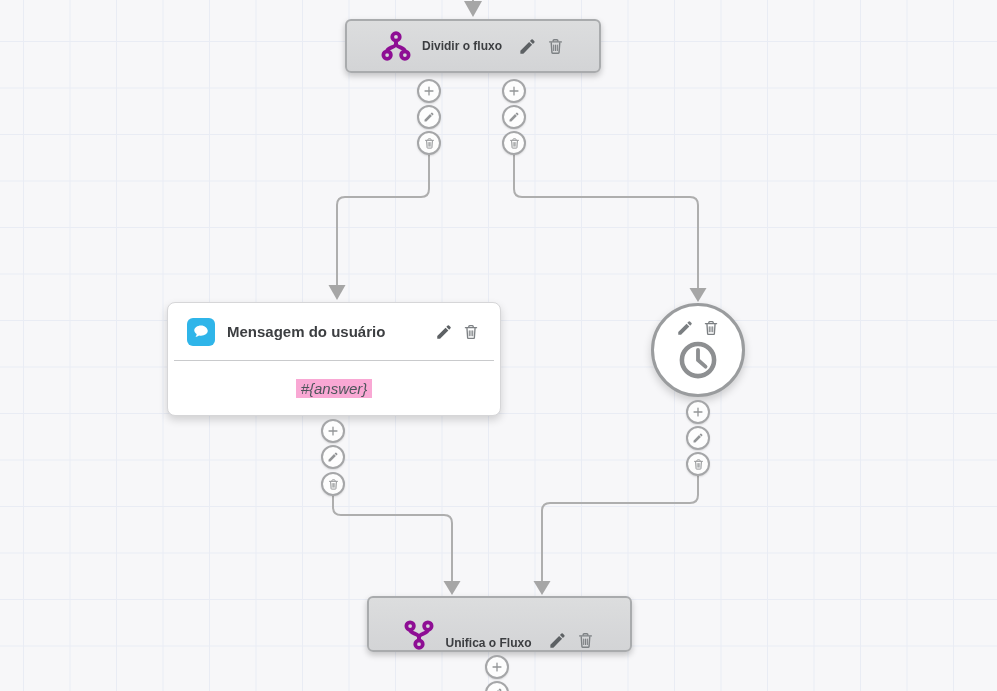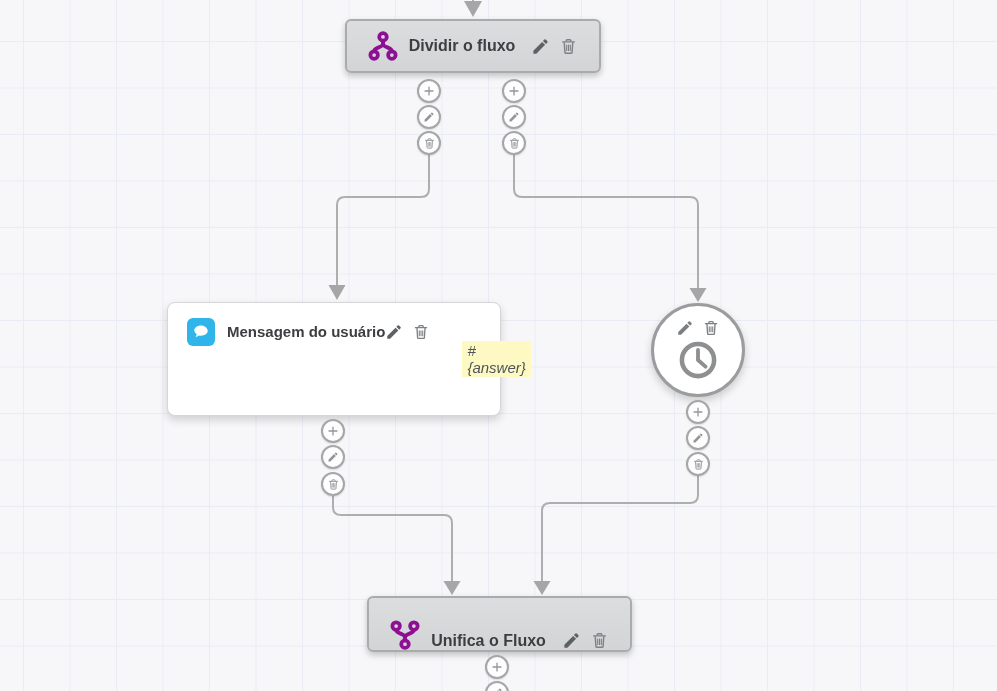--- a/index.html
+++ b/index.html
@@ -23,55 +23,55 @@
   .gray-node{
     position:absolute;
     display:flex;align-items:center;justify-content:center;
     background:linear-gradient(#dcddde,#d3d4d6);
     border:2px solid #a9abad;
     border-radius:6px;
     box-shadow:0 3px 6px rgba(0,0,0,.22);
     box-sizing:border-box;
   }
   .gray-node .node-label{
-    font-weight:bold;font-size:16px;color:#3c3e41;
+    font-weight:bold;font-size:12px;color:#3c3e41;
     margin:0 16px 0 11px;white-space:nowrap;
   }
   .node-action{background:none;border:none;padding:0;margin:0;cursor:pointer;
     display:flex;align-items:center;justify-content:center;}
   .node-action + .node-action{margin-left:9px;}
   .action-pencil{color:#5d6164;}
   .action-trash{color:#7d8184;}
 
   
   .white-node{
     position:absolute;
     background:#ffffff;
     border:1px solid #d6d6d8;
     border-radius:8px;
     box-shadow:0 4px 9px rgba(0,0,0,.16);
     box-sizing:border-box;
-    display:flex;
+    display:flex;flex-direction:column;
   }
   .white-node .node-header{
     height:57px;display:flex;align-items:center;
     padding:0 20px 0 19px;
   }
   .white-node .node-header .node-label{
     font-weight:bold;font-size:15px;color:#3c3e41;
     margin-left:12px;white-space:nowrap;
   }
   .white-node .header-actions{margin-left:auto;display:flex;align-items:center;}
   .node-divider{border:none;border-top:1px solid #c9cacc;margin:0 6px;height:0;}
   .white-node .node-body{
     flex:1;display:flex;align-items:center;justify-content:center;
   }
   .variable-chip{
     font-style:italic;font-size:15px;color:#4d555b;
-    background:#fef9c3;padding:1px 5px;
+    background:#f9a8d4;padding:1px 5px;
   }
   .type-badge{
     width:28px;height:28px;border-radius:6px;flex:none;
     background:#2fb5e9;display:flex;align-items:center;justify-content:center;
   }
 
   
   .circle-node{
     position:absolute;width:94px;height:94px;border-radius:50%;
     background:#ffffff;border:3px solid #9a9c9e;

